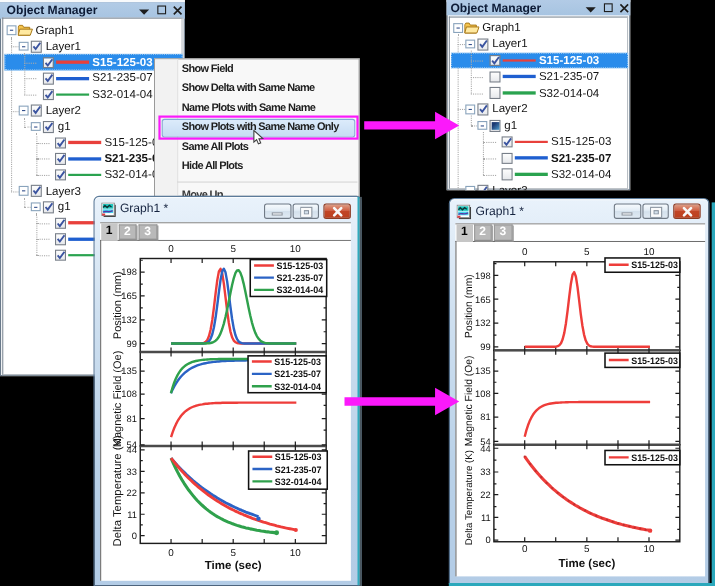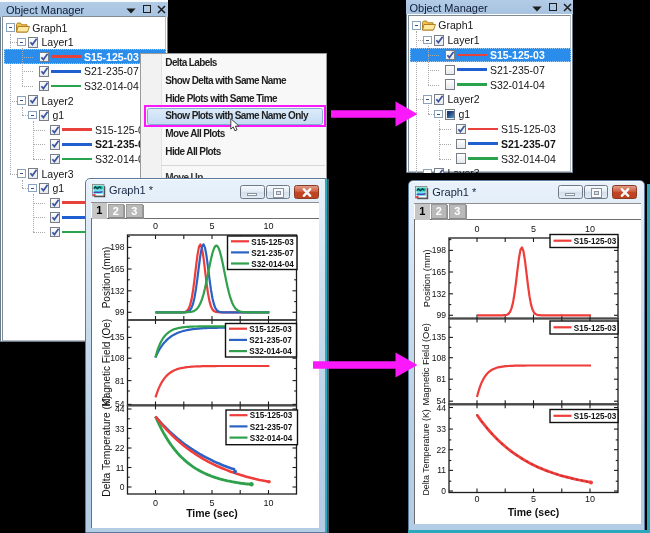--- a/index.html
+++ b/index.html
@@ -1,18 +1,18 @@
 <!DOCTYPE html>
 <html><head><meta charset="utf-8"><style>
 *{margin:0;padding:0;box-sizing:border-box}
 html,body{width:650px;height:533px;background:#000;overflow:hidden;position:relative;font-family:"Liberation Sans",sans-serif}
 .ab{position:absolute}
 .ompanel{position:absolute;background:#fff;border-top:2px solid #f8fafc;box-shadow:0 0 0 1px #6a7a8a inset}
 .omtitle{position:absolute;background:linear-gradient(#b2cbe6,#a7c4e1)}
-.omtext{position:absolute;font-size:11px;font-weight:normal;color:#0d1b36}
+.omtext{position:absolute;font-size:11px;font-weight:bold;color:#0d1b36}
 .omtree{position:absolute;background:#fff;border:1px solid #808b96;border-right-color:#b8bec4;border-bottom-color:#b8bec4}
 .selbar{position:absolute;height:14.8px;background:#2a8ceb;outline:1px dotted #9cc9f0;outline-offset:-1px}
 .xb{position:absolute;width:8.4px;height:8.4px;background:#fff;border:1px solid #89a3bc}
 .xb::after{content:"";position:absolute;left:1.4px;top:2.8px;width:3.8px;border-top:1.4px solid #35518c}
 .cb{position:absolute;width:10.6px;height:10.6px;background:linear-gradient(#fdfdfd,#e7e9ec);border:1.2px solid #777e88}
 .tl{position:absolute;height:2.8px}
 .tt{position:absolute;font-size:10.5px;color:#141414;white-space:nowrap;line-height:14px}
 .dt{position:absolute;width:1px;border-left:1px dotted #aaa}
 .dh{position:absolute;height:1px;border-top:1px dotted #aaa}
 .menu{position:absolute;left:140px;top:53px;width:186.5px;height:125.5px;background:#f8f8f8;border:1px solid #9a9a9a;z-index:20}
@@ -252,24 +252,24 @@
       <div class="dh" style="left:427.5px;top:69.80000000000001px;width:11.5px"></div>
       <div class="dh" style="left:427.5px;top:84.6px;width:11.5px"></div>
       <div class="dt" style="left:427.5px;top:105.4px;height:8.800000000000011px"></div>
       <div class="dt" style="left:438.5px;top:120.20000000000002px;height:38.400000000000006px"></div>
       <div class="dh" style="left:438.5px;top:129.0px;width:12.5px"></div>
       <div class="dh" style="left:438.5px;top:143.8px;width:12.5px"></div>
       <div class="dh" style="left:438.5px;top:158.60000000000002px;width:12.5px"></div>
     </div>
   </div>
 <div class="menu"></div>
-<div class="mi" style="top:56.2px">Delta Labels</div>
+<div class="mi" style="top:56.2px">Show Field</div>
 <div class="mi" style="top:73.9px">Show Delta with Same Name</div>
-<div class="mi" style="top:91.6px">Hide Plots with Same Time</div>
-<div class="mi" style="top:127.3px">Move All Plots</div>
+<div class="mi" style="top:91.6px">Name Plots with Same Name</div>
+<div class="mi" style="top:127.3px">Same All Plots</div>
 <div class="mi" style="top:144.9px">Hide All Plots</div>
 <div class="mhl"></div>
 <div class="mi" style="top:109.3px;z-index:31">Show Plots with Same Name Only</div>
 <div class="msep"></div>
 <div class="mi" style="top:170.8px;color:#3a3a3a">Move Up</div>
 <div class="magbox"></div>
 <div class="gwin" style="left:85px;top:178px;width:244.2px;height:355px"></div>
 <svg class="ab" style="left:92px;top:184px" width="14" height="14" viewBox="0 0 14 14">
     <rect x="2.2" y="2.2" width="11" height="11" fill="#3a3a3a"></rect>
     <rect x="0.5" y="0.5" width="11.4" height="11.4" fill="#fff" stroke="#888" stroke-width="0.9"></rect>

